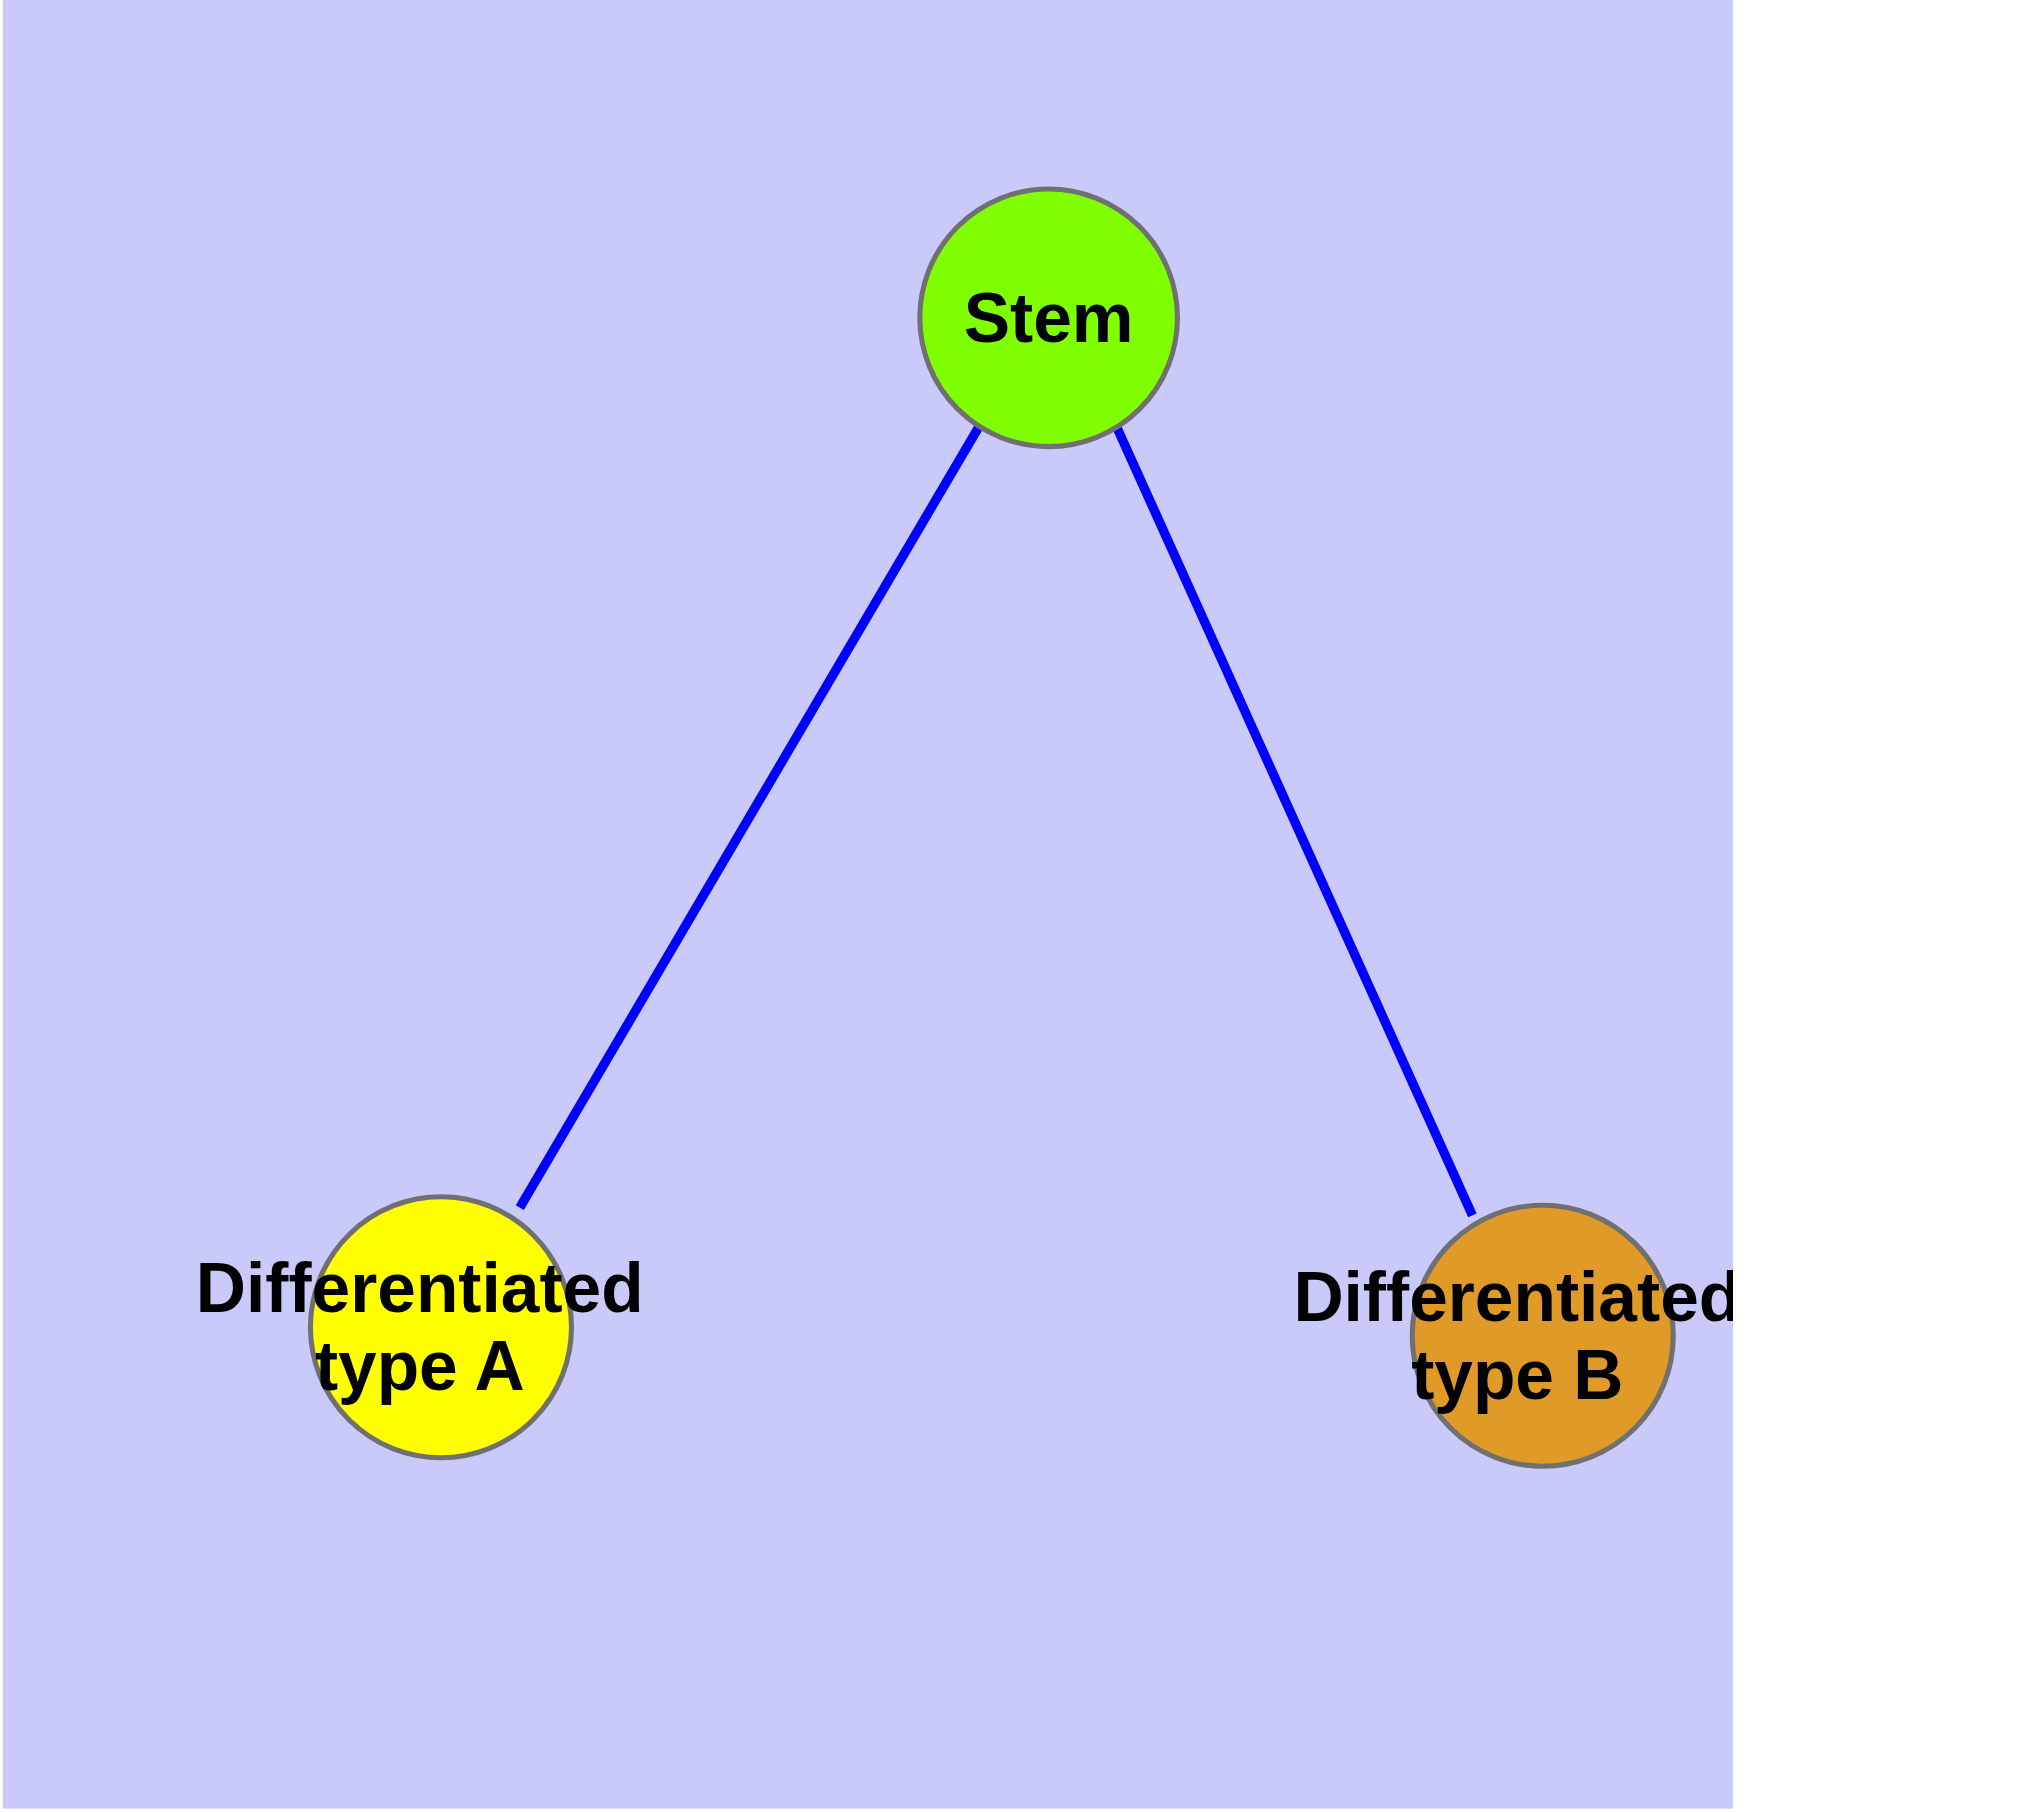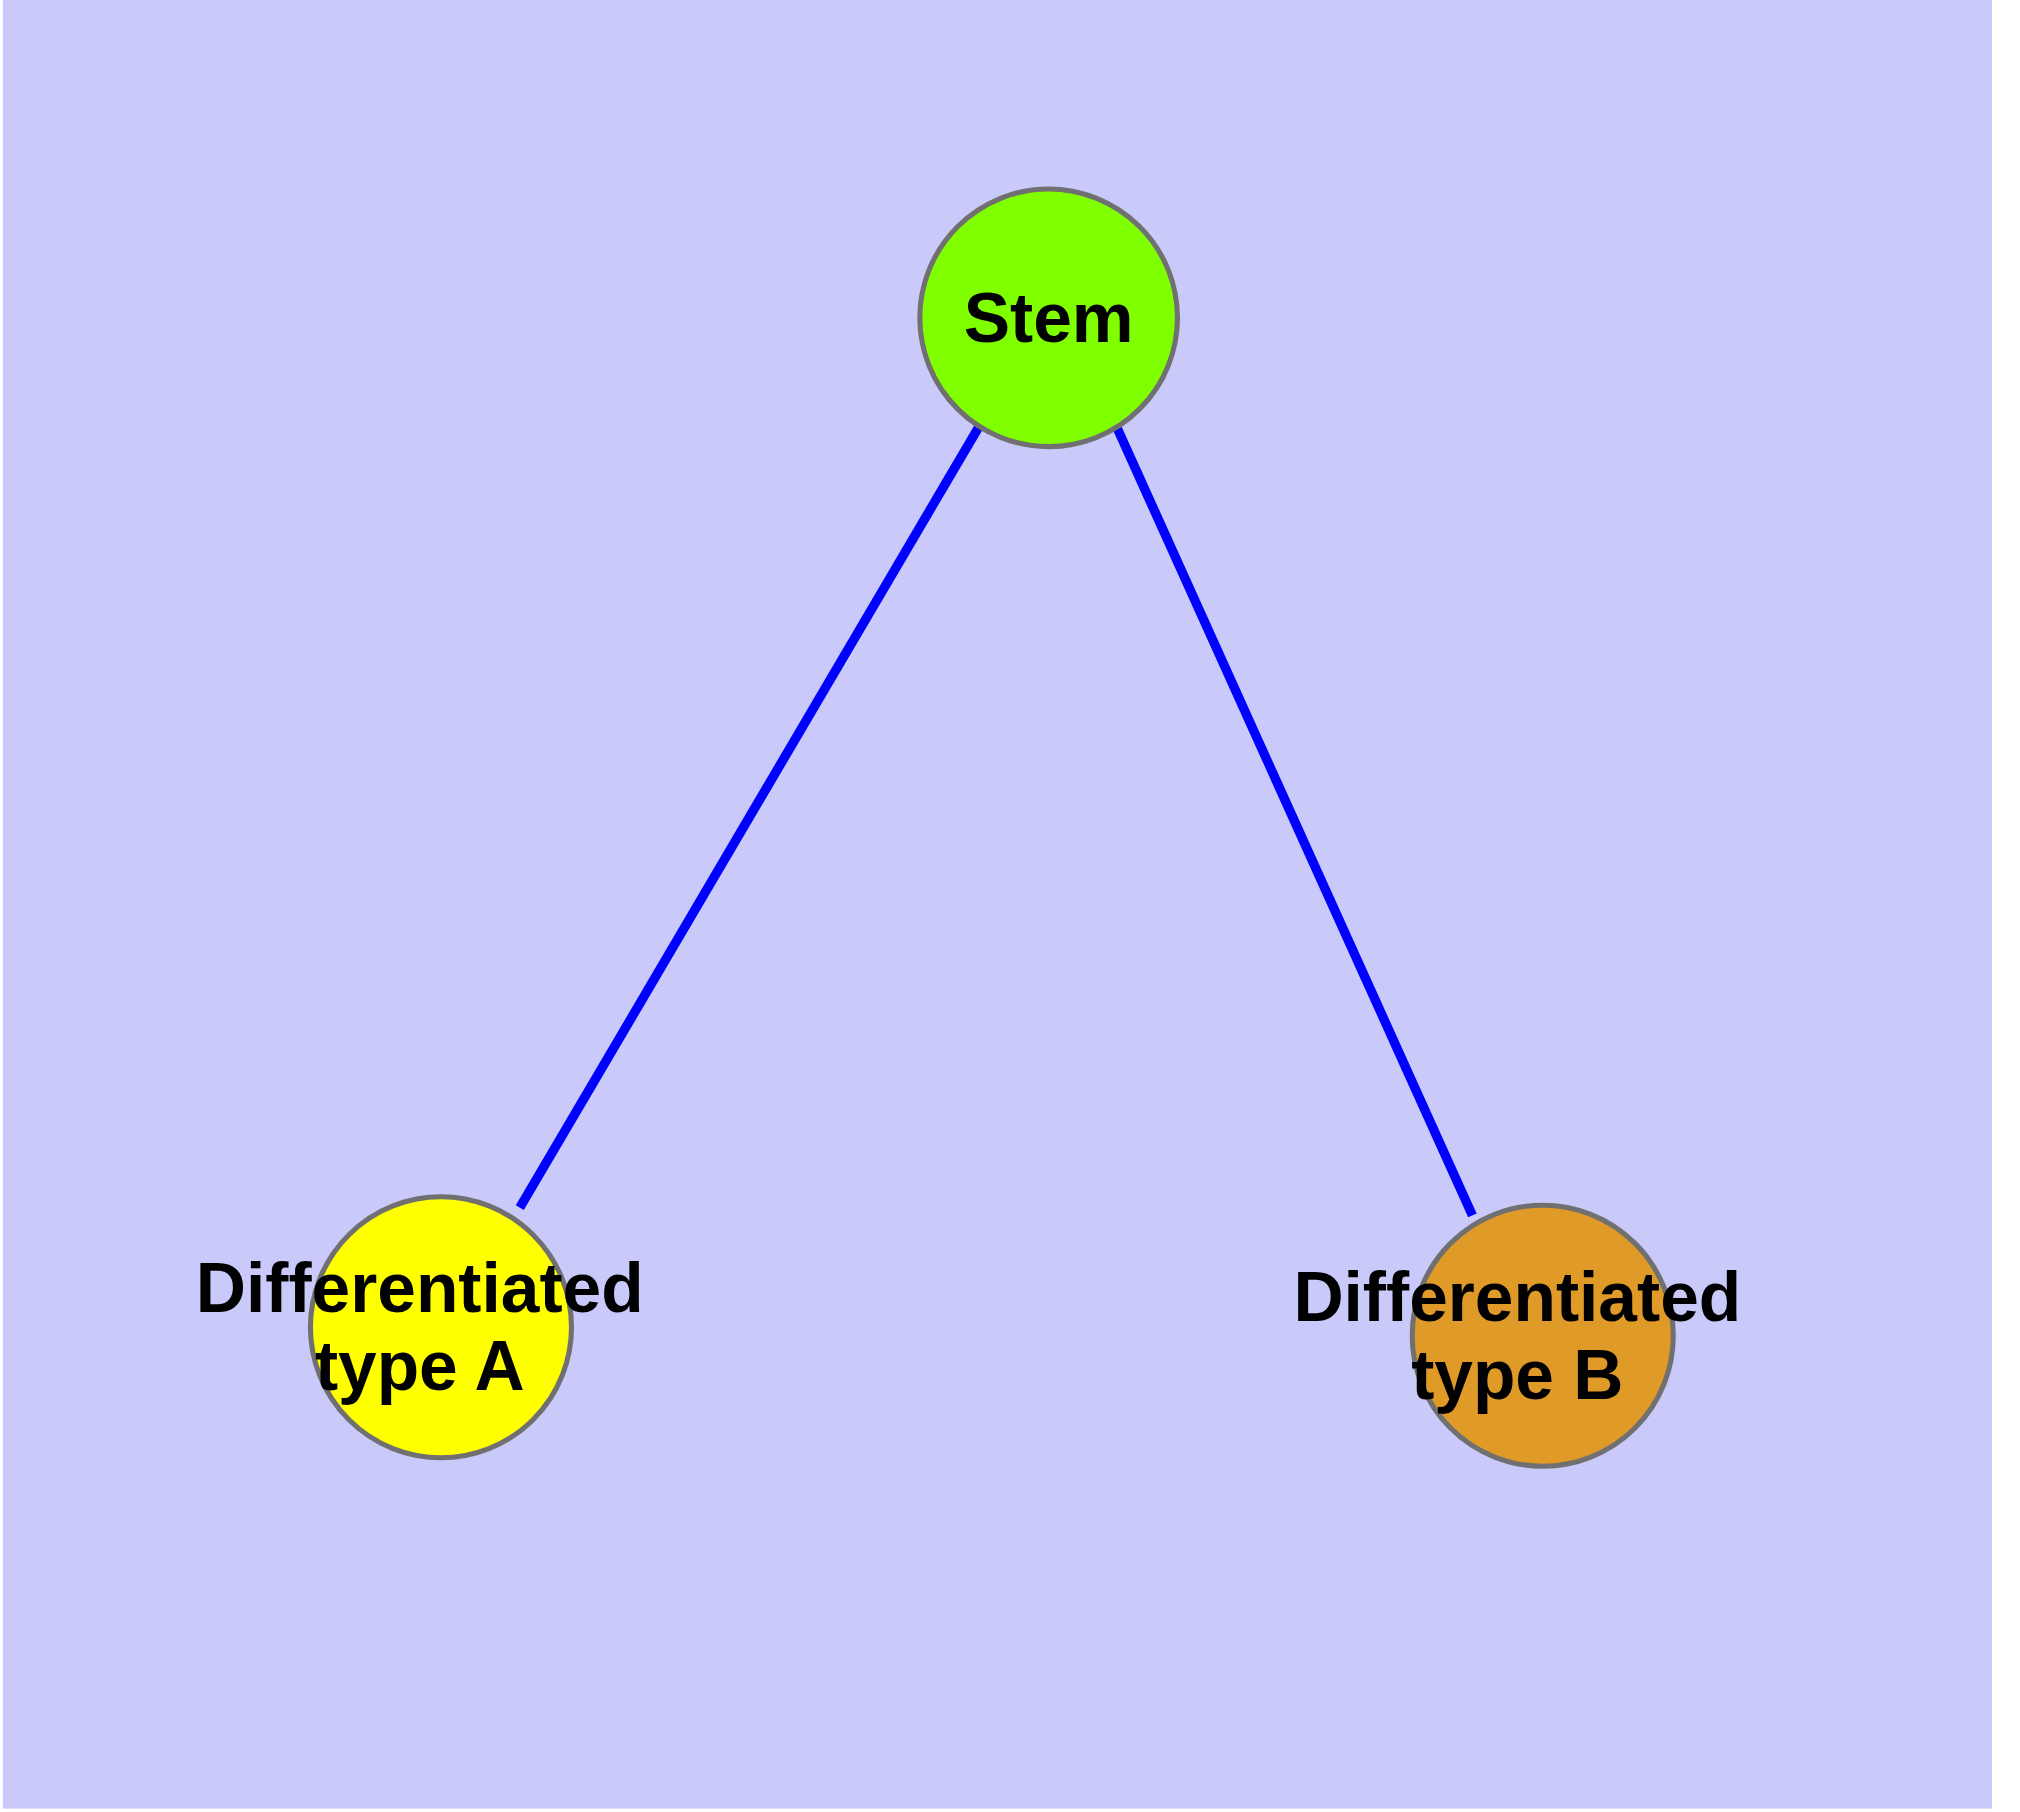--- a/index.html
+++ b/index.html
@@ -2,21 +2,21 @@
 <html style="font-size:13.6px"><head>
 <meta charset="utf-8">
 <style>
   html, body {
     margin: 0;
     padding: 0;
     background: #ffffff;
   }
   #canvas {
     position: relative;
-    width: 1992px;
+    width: 1733px;
     height: 1812px;
     background: #ffffff;
     overflow: hidden;
     font-family: "Liberation Sans", sans-serif;
   }
   #graph-svg {
     position: absolute;
     top: 0;
     left: 0;
     width: 2021px;

